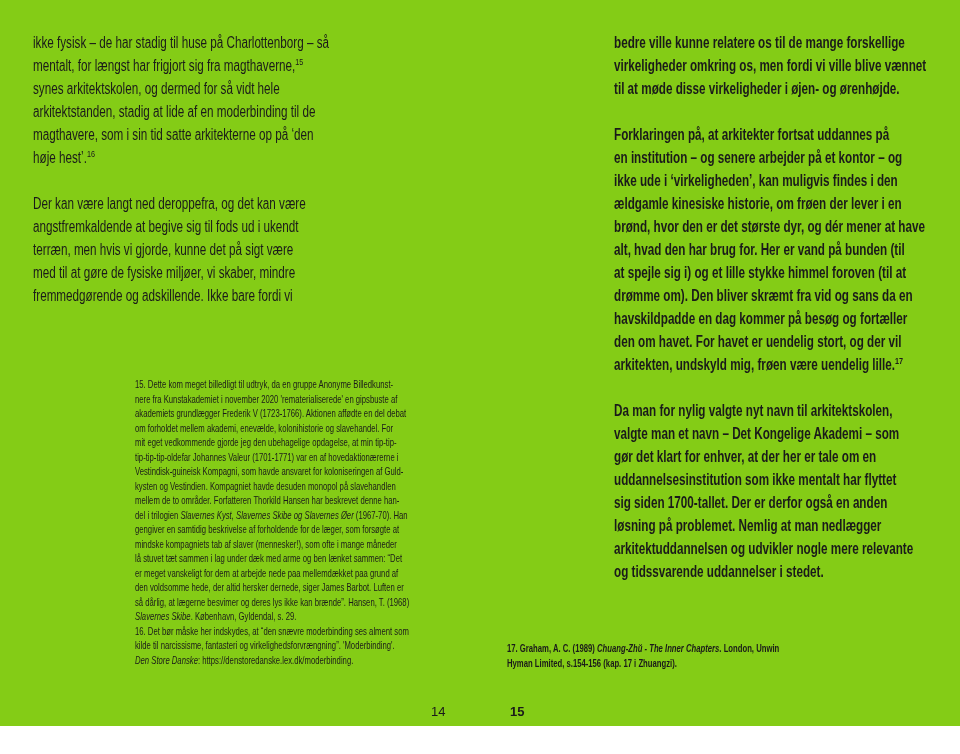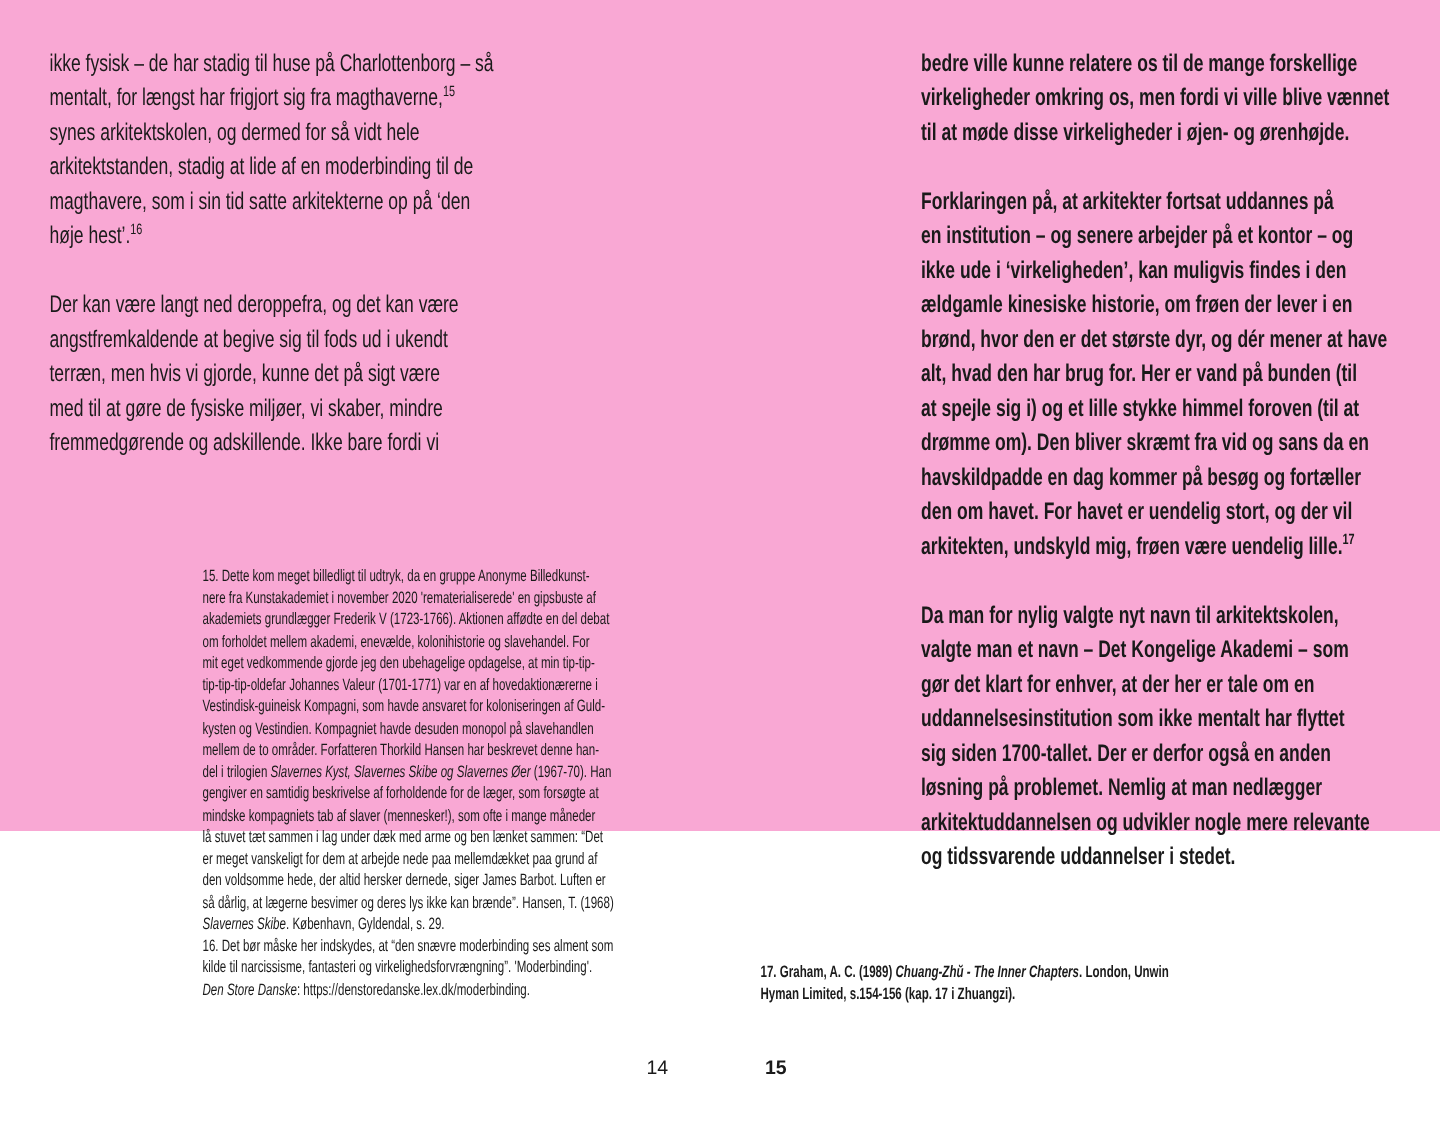--- a/index.html
+++ b/index.html
@@ -2,21 +2,21 @@
 <html><head>
 <meta charset="utf-8">
 <style>
   html, body { margin: 0; padding: 0; }
   body {
     width: 960px; height: 754px;
     background: #ffffff;
     font-family: "Liberation Sans", "DejaVu Sans", sans-serif;
     overflow: hidden;
   }
-  .spread { position: relative; width: 960px; height: 554px; background: #f9a8d4; }
+  .spread { position: relative; width: 960px; height: 726px; background: #84cc16; }
   .page { position: absolute; top: 0; height: 754px; }
   .page.left  { left: 0;   width: 480px; }
   .page.right { left: 480px; width: 480px; font-weight: bold; }
 
   .body-col {
     position: absolute;
     font-size: 16px;
     line-height: 23px;
     color: #1a1a1a;
     transform: scaleX(0.73);

